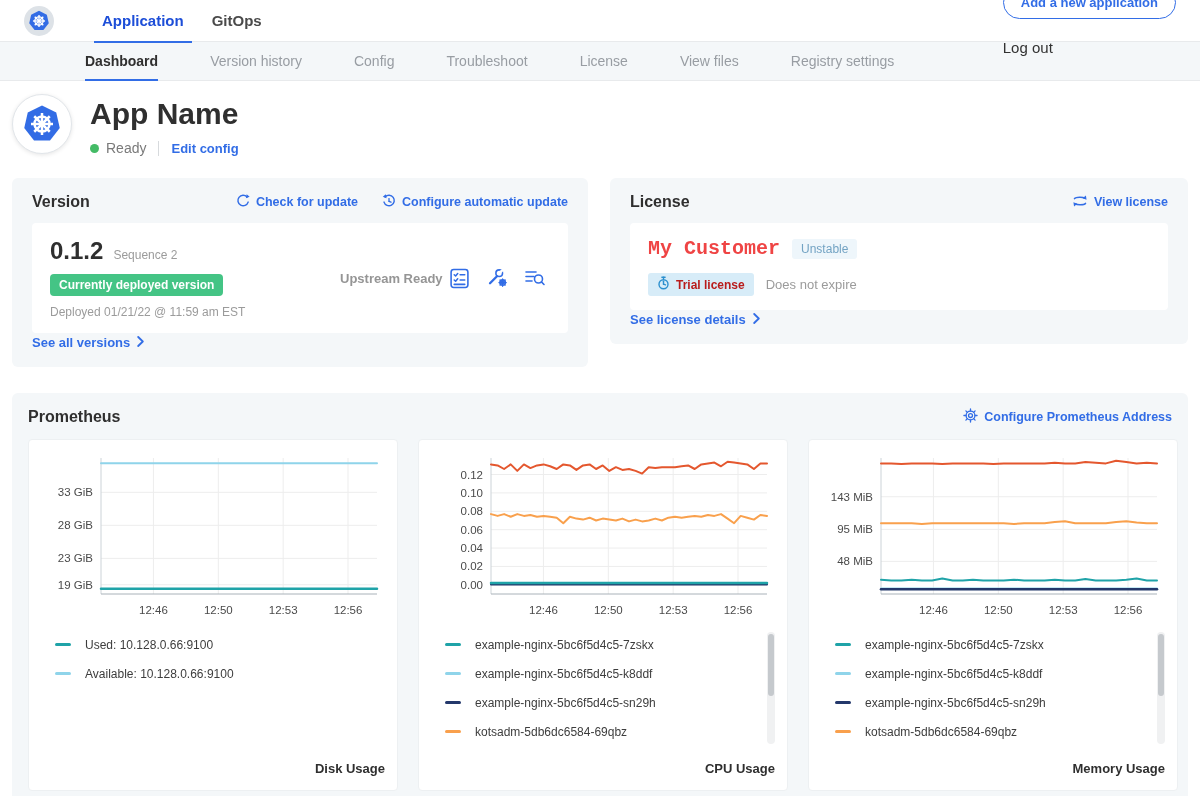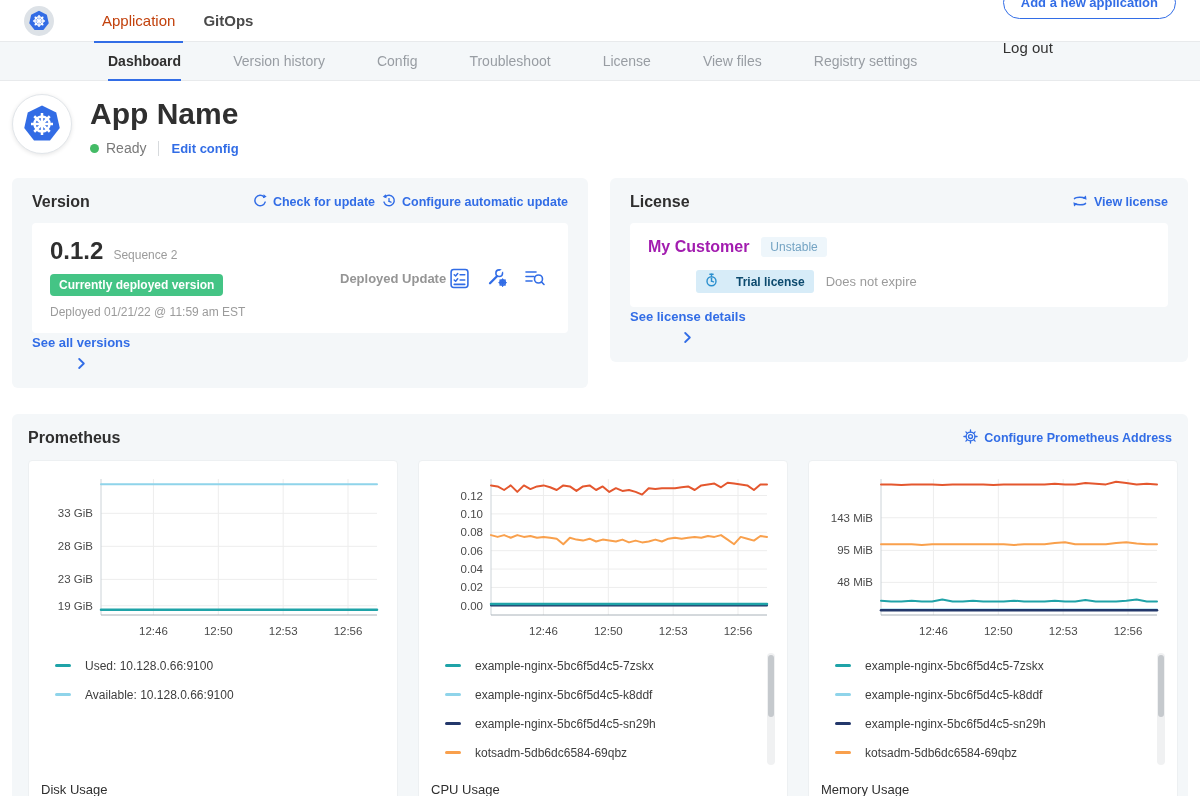--- a/index.html
+++ b/index.html
@@ -7,76 +7,76 @@
   body {
     width:1200px; height:796px; overflow:hidden;
     background:#ffffff; color:#323232;
     font-family:"Liberation Sans", sans-serif;
   }
   
   .topnav { height:42px; display:flex; align-items:center; padding:0 24px; border-bottom:1px solid #e8eaec; }
   .brand { width:30px; height:30px; border-radius:50%; background:#dde2e7; display:flex; align-items:center; justify-content:center; margin-right:34px; }
   .nav-items { display:flex; height:42px; }
   .nav-item { display:flex; align-items:center; padding:0 14px; font-size:15px; font-weight:600; color:#4a4a4a; position:relative; cursor:pointer; }
-  .nav-item.active { color:#c2410c; font-weight:normal; }
+  .nav-item.active { color:#1d4ed8; font-weight:bold; }
   .nav-item.active::after { content:""; position:absolute; left:6px; right:6px; bottom:-1px; height:2px; background:#326de6; }
   .nav-right { margin-left:auto; display:flex; gap:20px;flex-direction:column; }
   .add-btn { border:1px solid #326de6; color:#326de6; background:#fff; border-radius:17px; padding:8px 17px; font-size:13px; font-weight:bold; font-family:inherit; cursor:pointer; }
   .logout { font-size:15px; color:#323232; cursor:pointer; }
   
-  .subnav { height:39px; background:#f4f7f9; border-bottom:1px solid #e8eaec; display:flex; padding-left:108px; gap:52px; }
+  .subnav { height:39px; background:#f4f7f9; border-bottom:1px solid #e8eaec; display:flex; padding-left:85px; gap:52px; }
   .tab { display:flex; align-items:center; font-size:14px; color:#989da3; cursor:pointer; position:relative; white-space:nowrap; }
   .tab.active { color:#2f2f2f; font-weight:600; }
   .tab.active::after { content:""; position:absolute; left:0; right:0; bottom:-1px; height:2px; background:#326de6; }
   
   .app-header { display:flex; align-items:flex-start; gap:18px; padding:13px 24px 16px 12px; }
   .app-icon { width:60px; height:60px; border-radius:50%; background:#fff; border:1px solid #e2e6ea; box-shadow:0 1px 4px rgba(0,0,0,.10); display:flex; align-items:center; justify-content:center; flex:none; }
   .app-title { font-size:30px; font-weight:bold; margin:3px 0 9px; color:#2f2f2f; }
   .status-row { display:flex; align-items:center; font-size:14px; color:#7a7a7a; }
   .dot { width:9px; height:9px; border-radius:50%; background:#44bb66; margin-right:7px; }
   .vsep { width:1px; height:15px; background:#d7dadd; margin:0 12px; }
   .blue-link { color:#326de6; font-weight:bold; font-size:13px; cursor:pointer; text-decoration:none; }
   
   .cards-row { display:flex; gap:22px; padding:6px 12px 0; align-items:flex-start; }
   .panel { background:#f4f7f9; border-radius:6px; padding:15px 20px 16px; }
   .version-panel { width:576px; flex:none; }
   .license-panel { flex:1; }
   .panel-head { display:flex; align-items:center; }
   .panel-head h2 { font-size:16px; margin:0; color:#2f2f2f; }
-  .head-links { margin-left:auto; display:flex; gap:7px; align-items:center; }
+  .head-links { margin-left:auto; display:flex; gap:24px; align-items:center; }
   .icon-link { display:flex; align-items:center; gap:6px; color:#326de6; font-size:12.5px; font-weight:bold; cursor:pointer; white-space:nowrap; }
   .white-card { background:#fff; border-radius:4px; margin-top:12px; padding:14px 18px; }
   .version-body { display:flex; align-items:center; }
   .v-left { width:290px; flex:none; }
   .v-num-row { display:flex; align-items:baseline; gap:10px; }
   .v-num { font-size:24px; font-weight:bold; color:#2f2f2f; }
   .v-seq { font-size:12px; color:#9b9b9b; }
   .deploy-badge { display:inline-block; background:#44c485; color:#fff; font-size:12px; font-weight:bold; padding:4px 9px; border-radius:4px; margin-top:9px; }
   .deploy-date { font-size:12px; color:#9b9b9b; margin-top:9px; }
   .v-source { flex:1; font-size:13px; color:#959595; font-weight:bold; }
   .v-icons { display:flex; gap:16px; align-items:center; padding-right:4px; }
   .icon-btn { cursor:pointer; display:flex; }
-  .see-link { display:inline-flex; align-items:center; gap:7px; color:#326de6; font-weight:bold; font-size:13px; cursor:pointer;flex-direction:column; }
+  .see-link { display:inline-flex; align-items:center; gap:7px; color:#326de6; font-weight:bold; font-size:13px; cursor:pointer; }
   .lic-name-row { display:flex; align-items:center; gap:12px; }
-  .lic-name { font-size:16px; font-weight:bold; color:#a21caf; }
+  .lic-name { font-size:20px; font-weight:bold; color:#ef4444;font-family:Liberation Mono, monospace; }
   .badge-unstable { background:#eef6fb; color:#73a3c3; font-size:12px; padding:3px 9px; border-radius:3px; }
   .lic-row2 { display:flex; align-items:center; gap:12px; margin-top:13px; }
-  .badge-trial { display:flex; align-items:center; gap:18px; background:#d7ecf8; color:#0c4a6e; font-size:12px; font-weight:bold; padding:3px 9px; border-radius:3px;margin-left:48px; }
+  .badge-trial { display:flex; align-items:center; gap:6px; background:#d7ecf8; color:#b91c1c; font-size:12px; font-weight:bold; padding:3px 9px; border-radius:3px; }
   .lic-expire { font-size:13px; color:#9b9b9b; }
   
   .monitoring { margin:26px 12px 0; padding:15px 16px 14px; }
   .charts { display:flex; gap:20px; margin-top:13px; }
   .chart-card { flex:1; background:#fff; border:1px solid #edf0f2; border-radius:4px; height:352px; padding:10px 12px 14px; display:flex; flex-direction:column; }
   .legend { position:relative; margin-top:8px; padding-left:14px; flex:1; }
   .legend-row { display:flex; align-items:center; gap:14px; height:29px; }
   .dash { width:16px; height:3px; border-radius:2px; flex:none; }
   .legend-label { font-size:12px; color:#3d3d3d; }
   .scrollbar { position:absolute; right:0px; top:2px; width:8px; height:112px; background:#f0f1f2; border-radius:4px; cursor:pointer; }
   .scroll-thumb { position:absolute; top:2px; left:1px; width:6px; height:62px; background:#c5c9cd; border-radius:3px; }
-  .chart-title { text-align:left; font-size:13px; font-weight:normal; color:#2f2f2f; margin-top:auto; }
+  .chart-title { text-align:right; font-size:13px; font-weight:bold; color:#2f2f2f; margin-top:auto; }
   svg.chart { display:block; }
 </style>
 </head>
 <body>
 
 <header class="topnav">
   <div class="brand">
     <svg width="22" height="22" viewBox="0 0 16 16">
       <polygon points="8,0.6 13.7,3.4 15.1,9.6 11.2,14.6 4.8,14.6 0.9,9.6 2.3,3.4" fill="#326ce5"></polygon>
       <circle cx="8" cy="8" r="3" fill="none" stroke="#fff" stroke-width="1"></circle>
@@ -159,21 +159,21 @@
 
     <div class="white-card version-body">
       <div class="v-left">
         <div class="v-num-row">
           <span class="v-num">0.1.2</span>
           <span class="v-seq">Sequence 2</span>
         </div>
         <span class="deploy-badge">Currently deployed version</span>
         <div class="deploy-date">Deployed 01/21/22 @ 11:59 am EST</div>
       </div>
-      <div class="v-source">Deployed Update</div>
+      <div class="v-source">Upstream Ready</div>
       <div class="v-icons">
         <span class="icon-btn">
           <svg width="21" height="21" viewBox="0 0 20 20" fill="none" stroke="#326de6" stroke-width="1.5" stroke-linecap="round" stroke-linejoin="round">
               <rect x="2" y="1.5" width="16" height="17" rx="2.5"></rect>
               <polyline points="5,6.4 6.3,7.6 8.3,5.3"></polyline>
               <line x1="10.6" y1="6.5" x2="15" y2="6.5"></line>
               <polyline points="5,11.4 6.3,12.6 8.3,10.3"></polyline>
               <line x1="10.6" y1="11.5" x2="15" y2="11.5"></line>
               <line x1="5" y1="15.6" x2="15" y2="15.6"></line>
             </svg>

